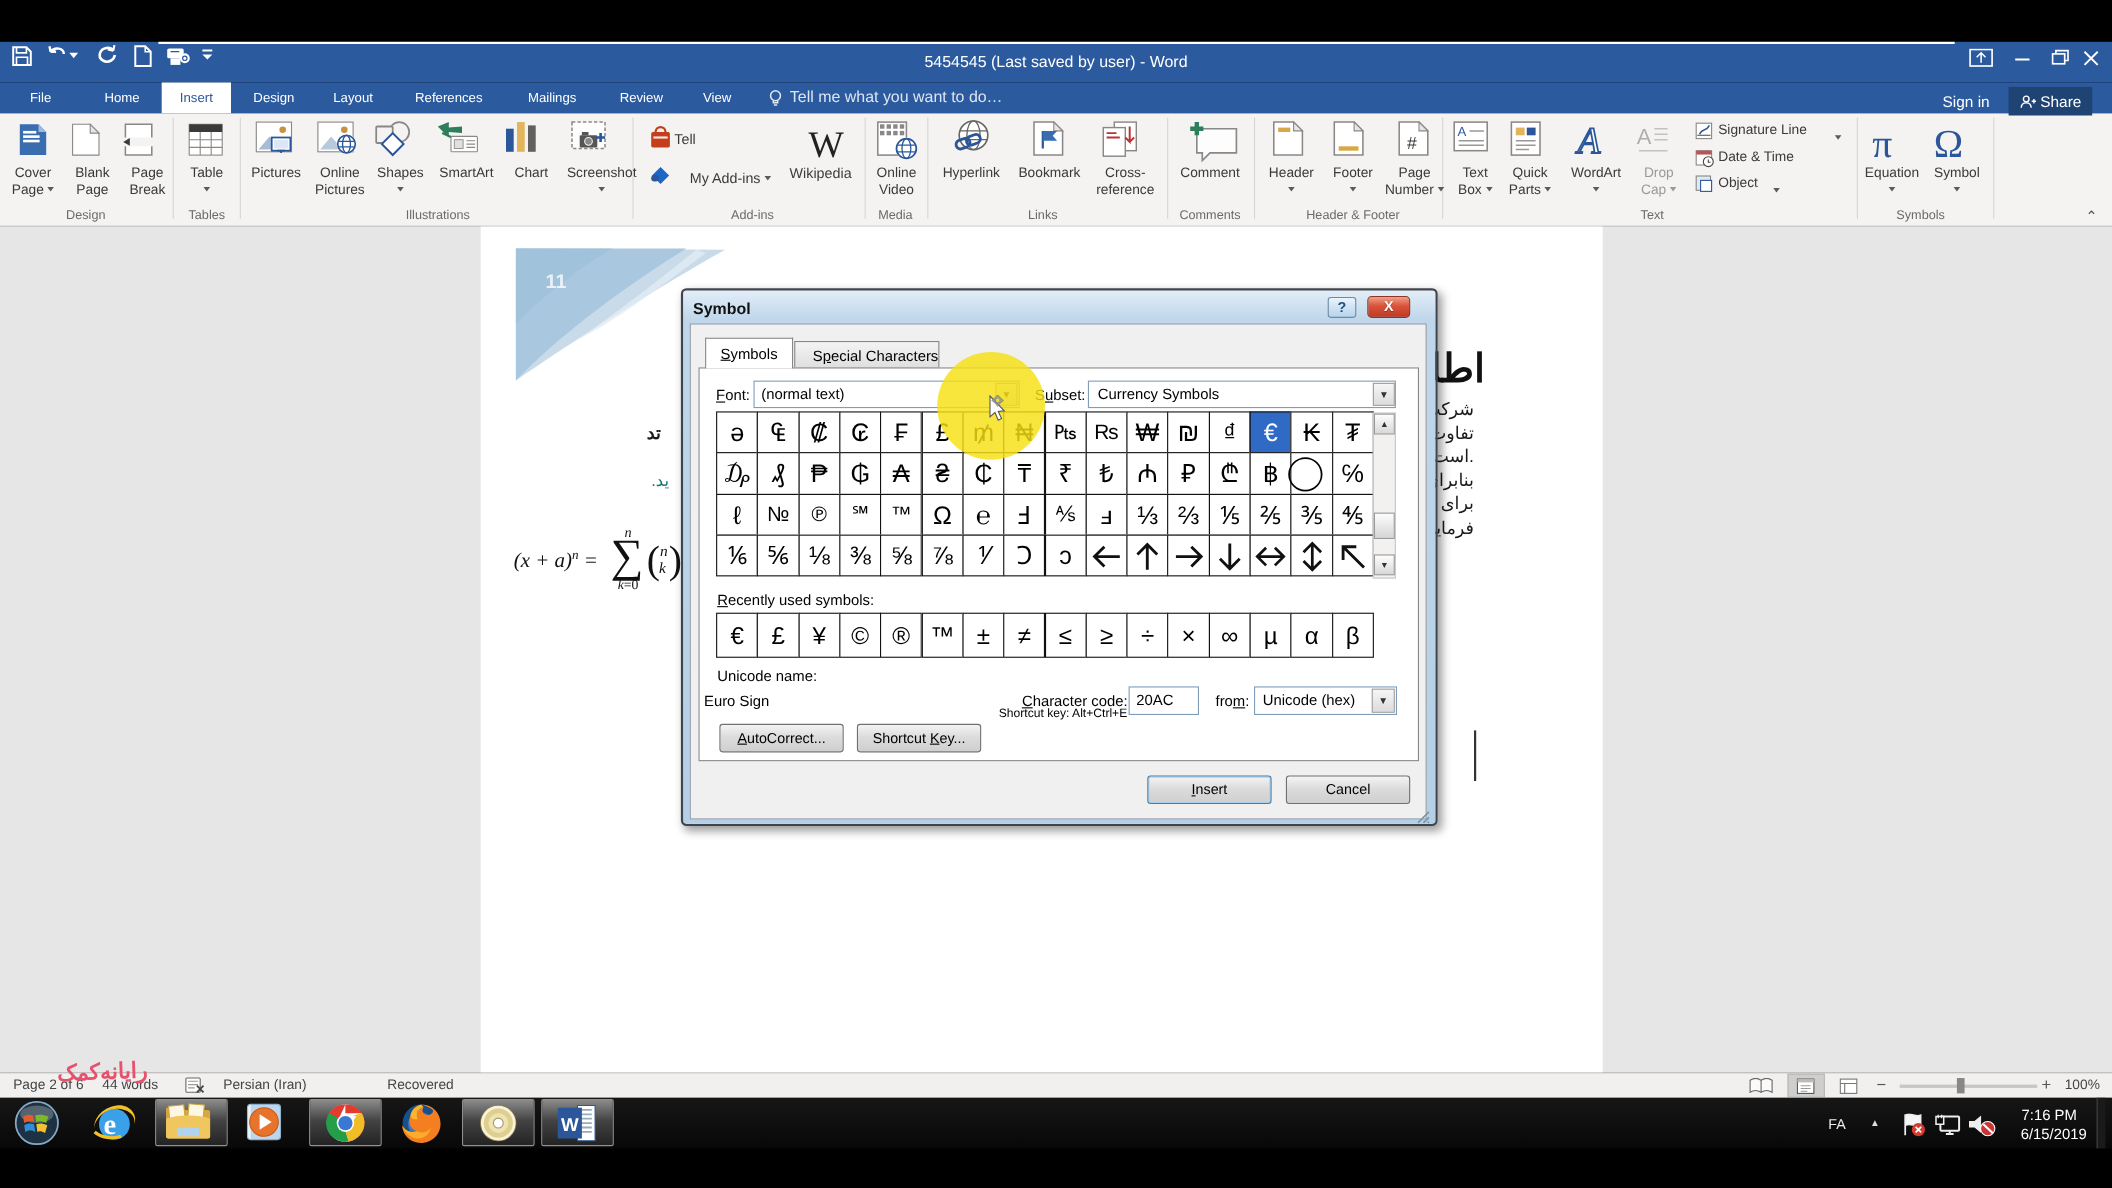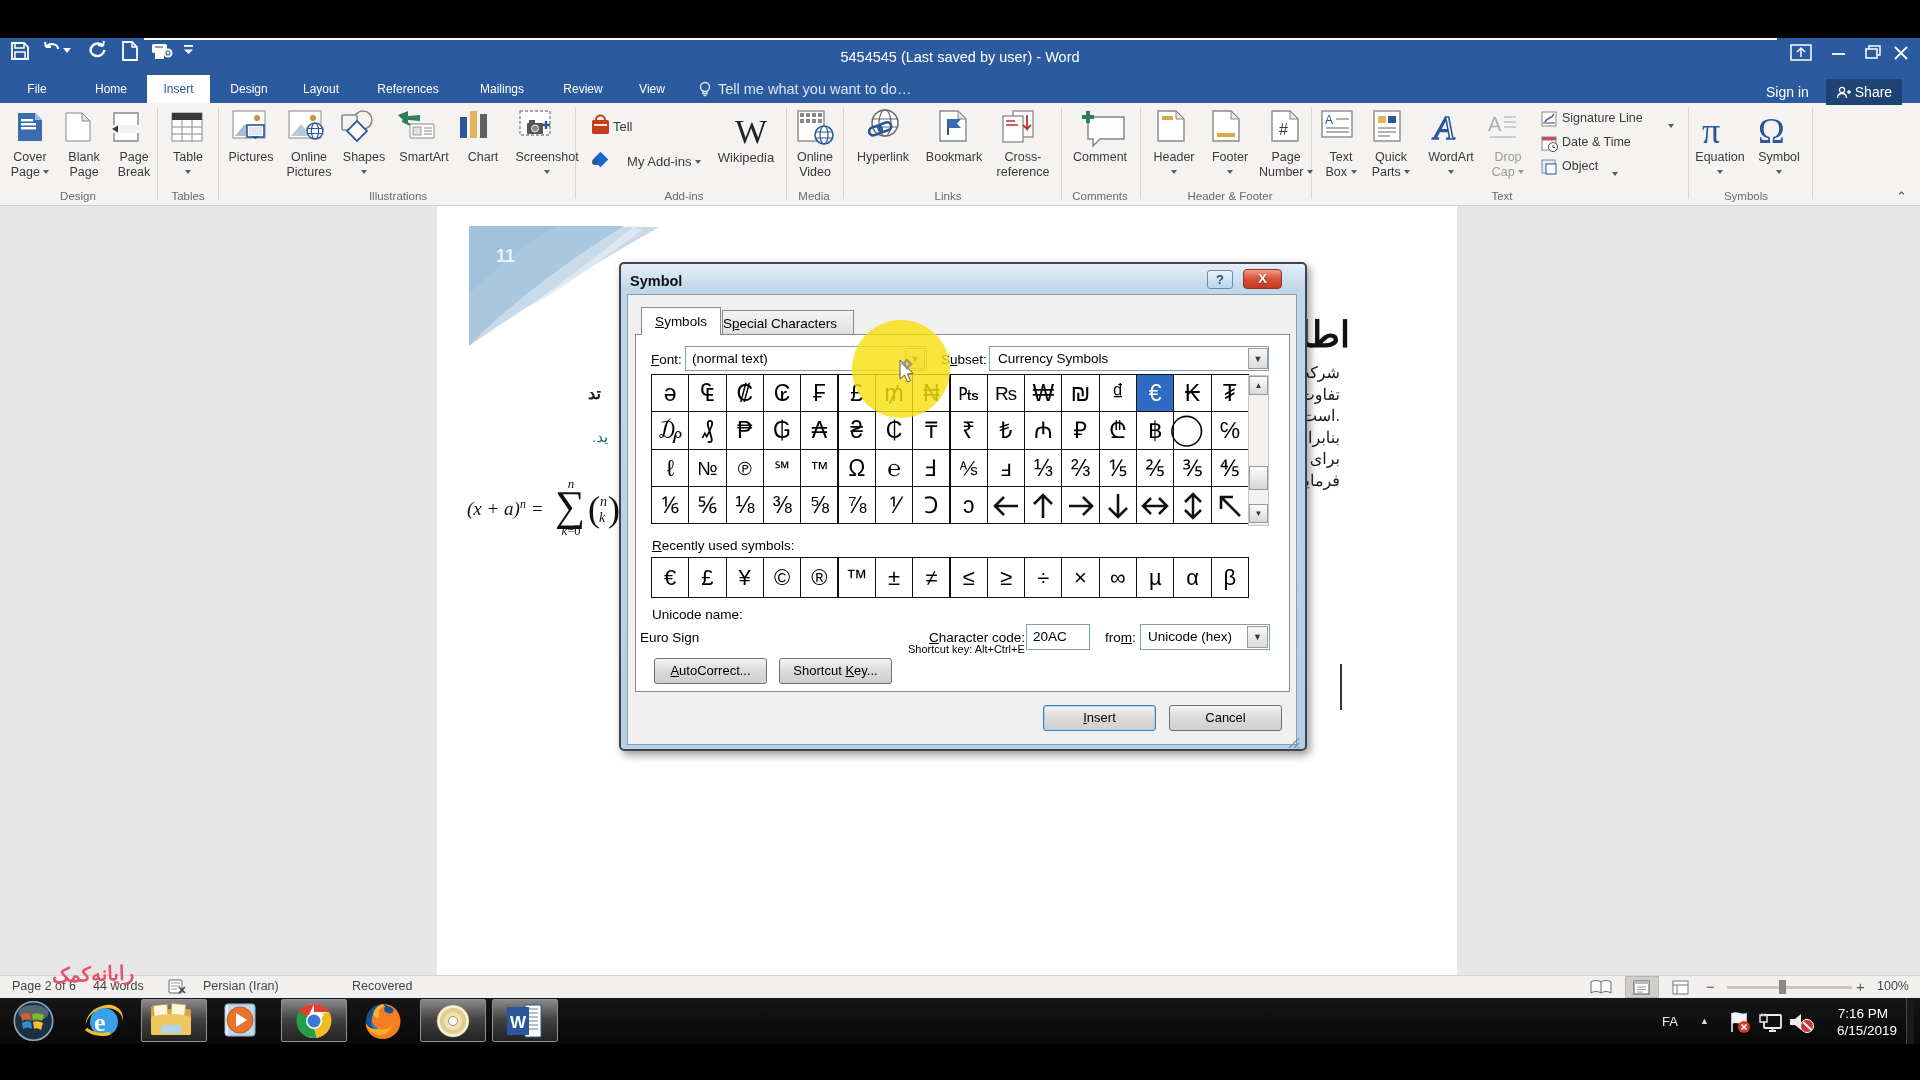--- a/index.html
+++ b/index.html
@@ -392,21 +392,21 @@
   </div>
 
   <div class="abs" id="dialog">
     <div class="abs" style="left:9px;top:9px;font-size:14.5px;color:#111;font-weight:bold">Symbol</div>
 
     <div class="abs" style="left:586px;top:6px;width:26px;height:19px;background:linear-gradient(#eaf4fc,#cfe3f4 50%,#b8d4ec);border:1px solid #6e8ba4;border-radius:3px;text-align:center;font-size:13px;font-weight:bold;color:#1f4e79;line-height:17px">?</div>
     <div class="abs" style="left:622px;top:5px;width:39px;height:20px;background:linear-gradient(#f0a088,#d9543b 45%,#c03a22);border:1px solid #8c3525;border-radius:4px;text-align:center;font-size:13px;font-weight:bold;color:#fff;line-height:18px;text-shadow:0 1px 1px rgba(0,0,0,.4)">X</div>
     <div class="abs" id="dlginner">
 
       <div class="abs" style="left:13px;top:12px;width:80px;height:28px;background:#fff;border:1px solid #888;border-bottom:none;z-index:2;text-align:center;font-size:13.5px;padding-top:6px"><u>S</u>ymbols</div>
-      <div class="abs" style="left:94px;top:15px;width:132px;height:25px;background:linear-gradient(#f4f4f4,#dfdfdf);border:1px solid #888;text-align:left;font-size:13.5px;padding-top:5px">S<u>p</u>ecial Characters</div>
+      <div class="abs" style="left:94px;top:15px;width:132px;height:25px;background:linear-gradient(#f4f4f4,#dfdfdf);border:1px solid #888;text-align:right;font-size:13.5px;padding-top:5px">S<u>p</u>ecial Characters</div>
 
       <div class="abs" style="left:7px;top:39px;width:655px;height:358px;background:#fff;border:1px solid #888"></div>
 
       <div class="abs" style="left:23px;top:57px;font-size:13.5px;color:#000"><u>F</u>ont:</div>
       <div class="abs" style="left:57px;top:51px;width:242px;height:25px;background:#fff;border:1px solid #7f9db9;font-size:13.5px;line-height:23px;padding-left:6px">(normal text)</div>
       <div class="abs" style="left:277px;top:53px;width:20px;height:21px;background:linear-gradient(#f6f6f6,#dcdcdc);border:1px solid #9a9a9a;text-align:center;font-size:9px;line-height:20px;color:#333">▼</div>
       <div class="abs" style="left:313px;top:57px;font-size:13.5px;color:#000">S<u>u</u>bset:</div>
       <div class="abs" style="left:361px;top:51px;width:280px;height:25px;background:#fff;border:1px solid #7f9db9;font-size:13.5px;line-height:23px;padding-left:8px">Currency Symbols</div>
       <div class="abs" style="left:620px;top:53px;width:20px;height:21px;background:linear-gradient(#f6f6f6,#dcdcdc);border:1px solid #9a9a9a;text-align:center;font-size:9px;line-height:20px;color:#333">▼</div>
 

